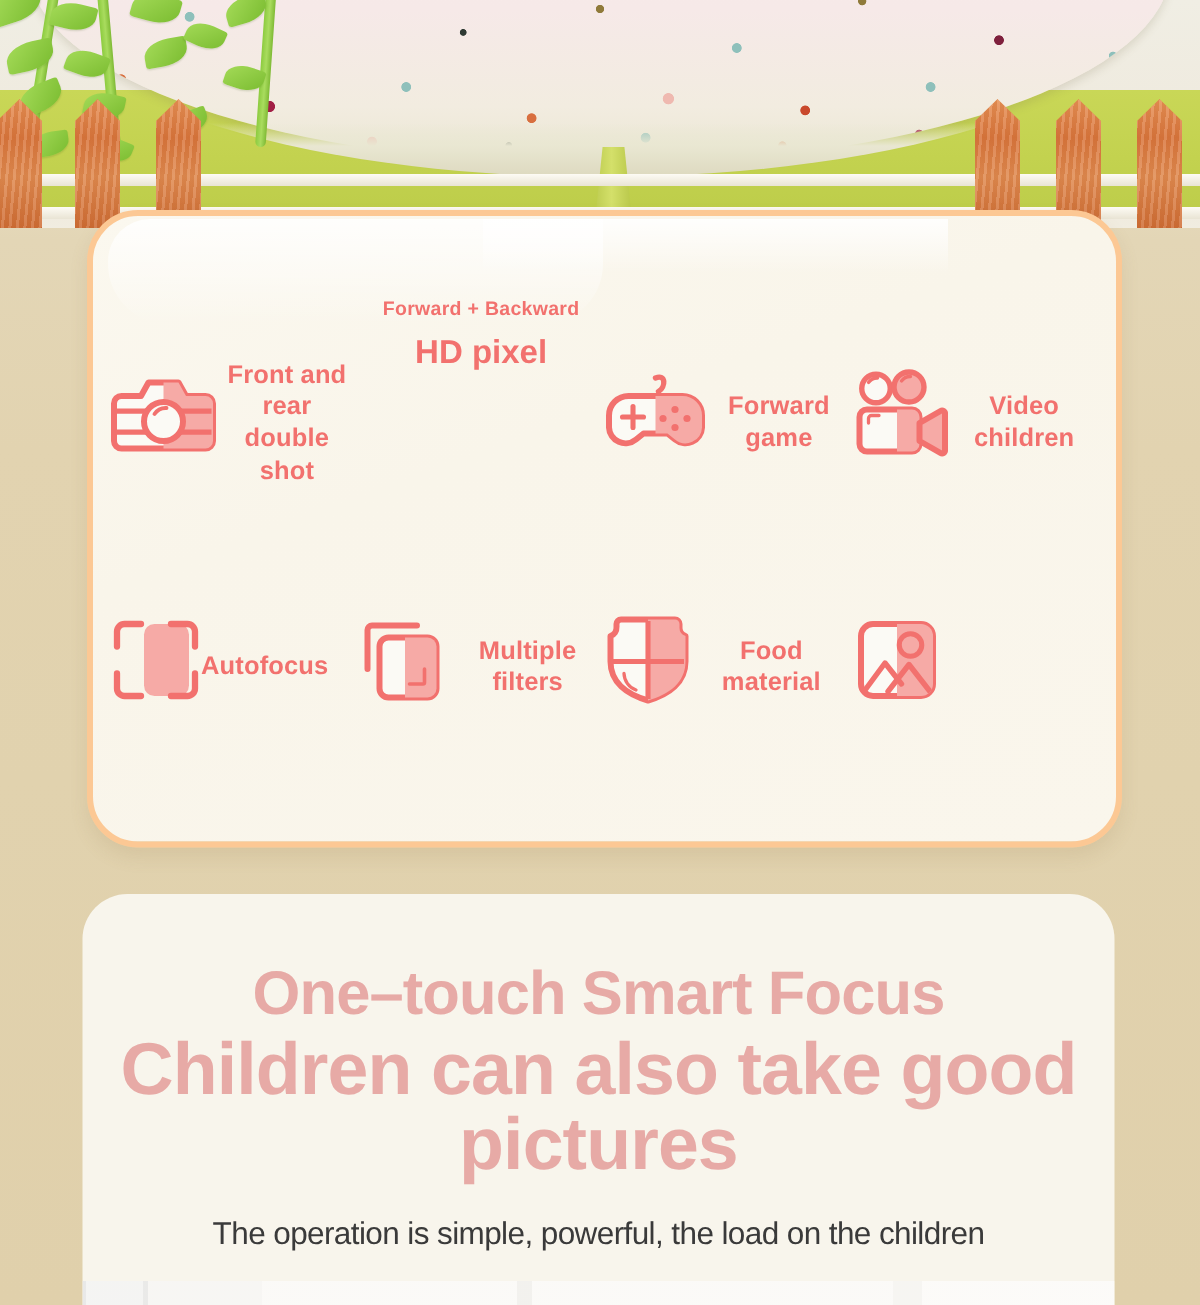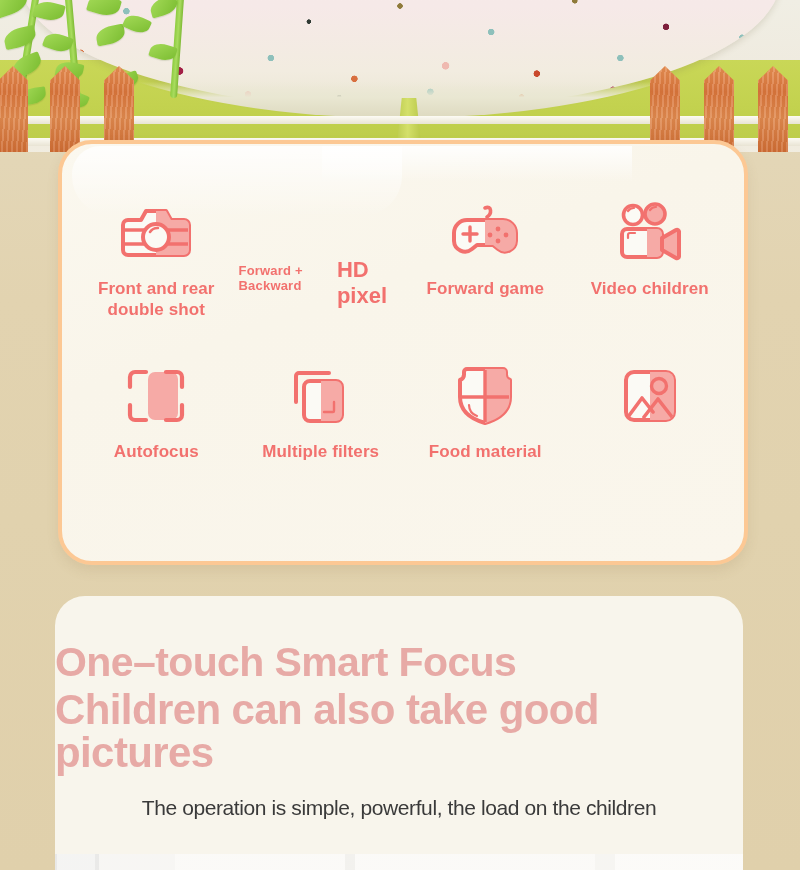--- a/index.html
+++ b/index.html
@@ -168,21 +168,21 @@
     flex-direction: column;
     padding: 52px 12px 40px 12px;
   }
   .feature-row {
     display: flex;
     flex: 1;
   }
   .feature-cell {
     flex: 1;
     display: flex;
-    flex-direction: column;
+    flex-direction: row;
     align-items: center;
     justify-content: flex-start;
   }
   .icon-wrap {
     height: 74px;
     display: flex;
     align-items: center;
     justify-content: center;
   }
   .feature-label {
@@ -191,21 +191,21 @@
     font-weight: bold;
     color: #f2716e;
     text-align: center;
     line-height: 1.25;
     letter-spacing: 0.1px;
   }
   
   .pixel-cell {
     flex: 1;
     display: flex;
-    flex-direction: row;
+    flex-direction: column;
     align-items: center;
     justify-content: flex-start;
     padding-top: 2px;
   }
   .pixel-top {
     font-size: 13px;
     font-weight: bold;
     color: #f2716e;
     letter-spacing: 0.2px;
   }
@@ -239,33 +239,33 @@
   
   .headline-card {
     position: absolute;
     left: 55px; top: 596px;
     width: 688px; height: 274px;
     background: #f8f5ec;
     border-radius: 30px 30px 0 0;
     overflow: hidden;
   }
   .headline {
-    text-align: left;
+    text-align: center;
     color: #e7aaa6;
     font-weight: bold;
     line-height: 1.02;
     letter-spacing: -0.6px;
   }
   .headline-1 {
     margin-top: 46px;
     font-size: 41px;
   }
   .headline-2 {
     margin-top: 5px;
-    font-size: 42px;
+    font-size: 49px;
   }
   .subline {
     margin-top: 22px;
     text-align: center;
     font-size: 21px;
     color: #3a3a3a;
     letter-spacing: -0.4px;
   }
   
   .bottom-peek {

